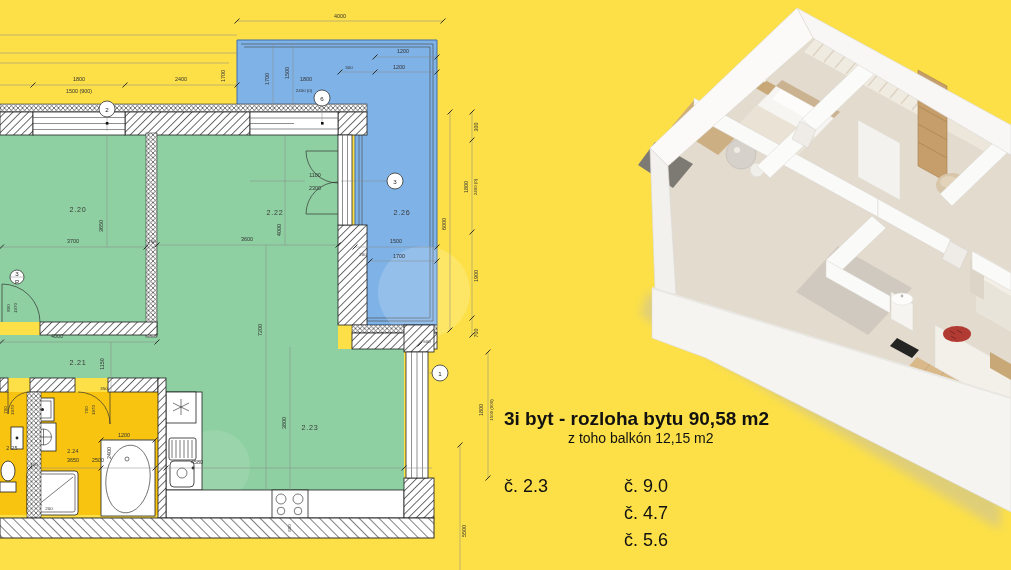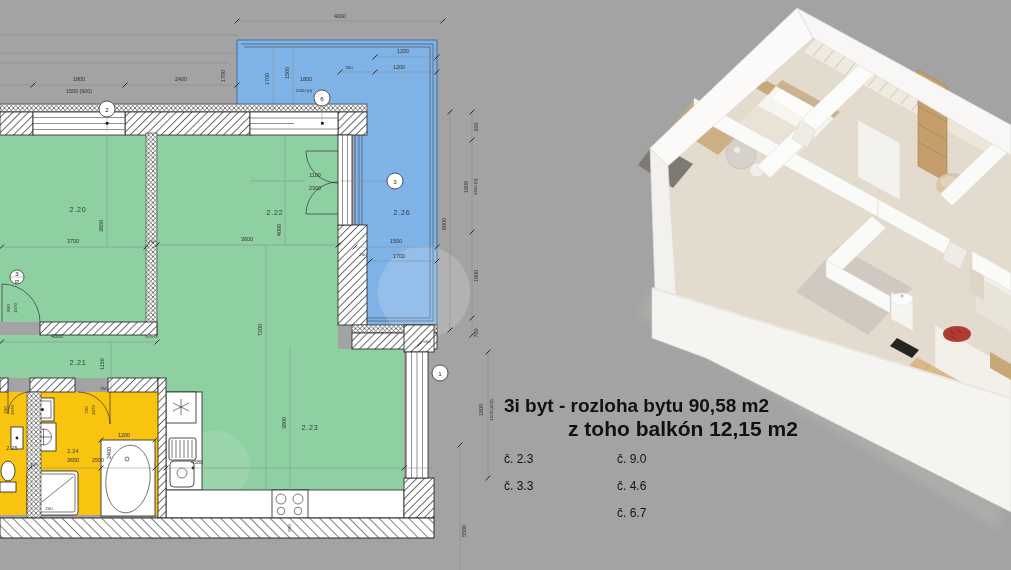--- a/index.html
+++ b/index.html
@@ -1,39 +1,39 @@
 <!DOCTYPE html>
 <html><head>
 <meta charset="utf-8">
 <style>
   html,body{margin:0;padding:0;background:#fff;}
-  #stage{position:relative;width:1011px;height:570px;overflow:hidden;background:#a3a3a3;
+  #stage{position:relative;width:1011px;height:570px;overflow:hidden;background:#fde047;
          font-family:"Liberation Sans", sans-serif;}
   svg{position:absolute;left:0;top:0;}
   text{font-family:"Liberation Sans", sans-serif;}
   .dim{font-size:5.4px;fill:#333;text-anchor:middle;}
   .dimS{font-size:4.4px;fill:#333;text-anchor:middle;}
   .room{font-size:7.2px;fill:#3a3a3a;letter-spacing:.7px;text-anchor:middle;}
   .roomS{font-size:5.4px;fill:#3a3a3a;letter-spacing:.3px;text-anchor:middle;}
   .mk{font-size:6.2px;fill:#222;text-anchor:middle;}
   .dl{stroke:#8a8a8a;stroke-width:.5;fill:none;}
   .tk{stroke:#1f1f1f;stroke-width:.9;fill:none;}
   .wall{fill:url(#hatch);stroke:#1c1c1c;stroke-width:.8;}
   .wall2{fill:url(#hatch2);stroke:#1c1c1c;stroke-width:.9;}
   .ins{fill:url(#ins);stroke:#1c1c1c;stroke-width:.5;}
   .win{fill:#fff;stroke:#222;stroke-width:.8;}
   .wl{stroke:#444;stroke-width:.6;fill:none;}
   .fx{fill:#fff;stroke:#222;stroke-width:.8;}
   .fxl{stroke:#222;stroke-width:.6;fill:none;}
   .arc{stroke:#333;stroke-width:.7;fill:none;}
   .p3d{stroke:none;}
-  .info{position:absolute;left:504px;top:395px;color:#111;}
+  .info{position:absolute;left:504px;top:408px;color:#111;}
   .t1{font-size:19px;font-weight:bold;white-space:nowrap;}
-  .t2{font-size:21px;font-weight:bold;padding-left:64px;white-space:nowrap;}
-  .cols{display:flex;margin-top:7px;font-size:12px;}
+  .t2{font-size:14px;font-weight:normal;padding-left:64px;white-space:nowrap;}
+  .cols{display:flex;margin-top:29px;font-size:18px;gap:7px;}
   .cols ul{list-style:none;margin:0;padding:0;}
   .cols ul li{height:27px;line-height:22px;white-space:nowrap;}
   .col1{width:113px;}
 </style>
 </head>
 <body>
 
 <div id="stage">
 <svg width="1011" height="570" viewBox="0 0 1011 570">
   <defs>
@@ -346,22 +346,21 @@
     </g>
   </g>
 </svg>
 
 <div class="info">
   <div class="t1">3i byt - rozloha bytu 90,58 m2</div>
   <div class="t2">z toho balkón 12,15 m2</div>
   <div class="cols">
     <ul class="col1">
       <li>č. 2.3</li>
-      <li>č. 3.3</li>
     </ul>
     <ul>
       <li>č. 9.0</li>
-      <li>č. 4.6</li>
-      <li>č. 6.7</li>
+      <li>č. 4.7</li>
+      <li>č. 5.6</li>
     </ul>
   </div>
 </div>
 </div>
 
 </body></html>

